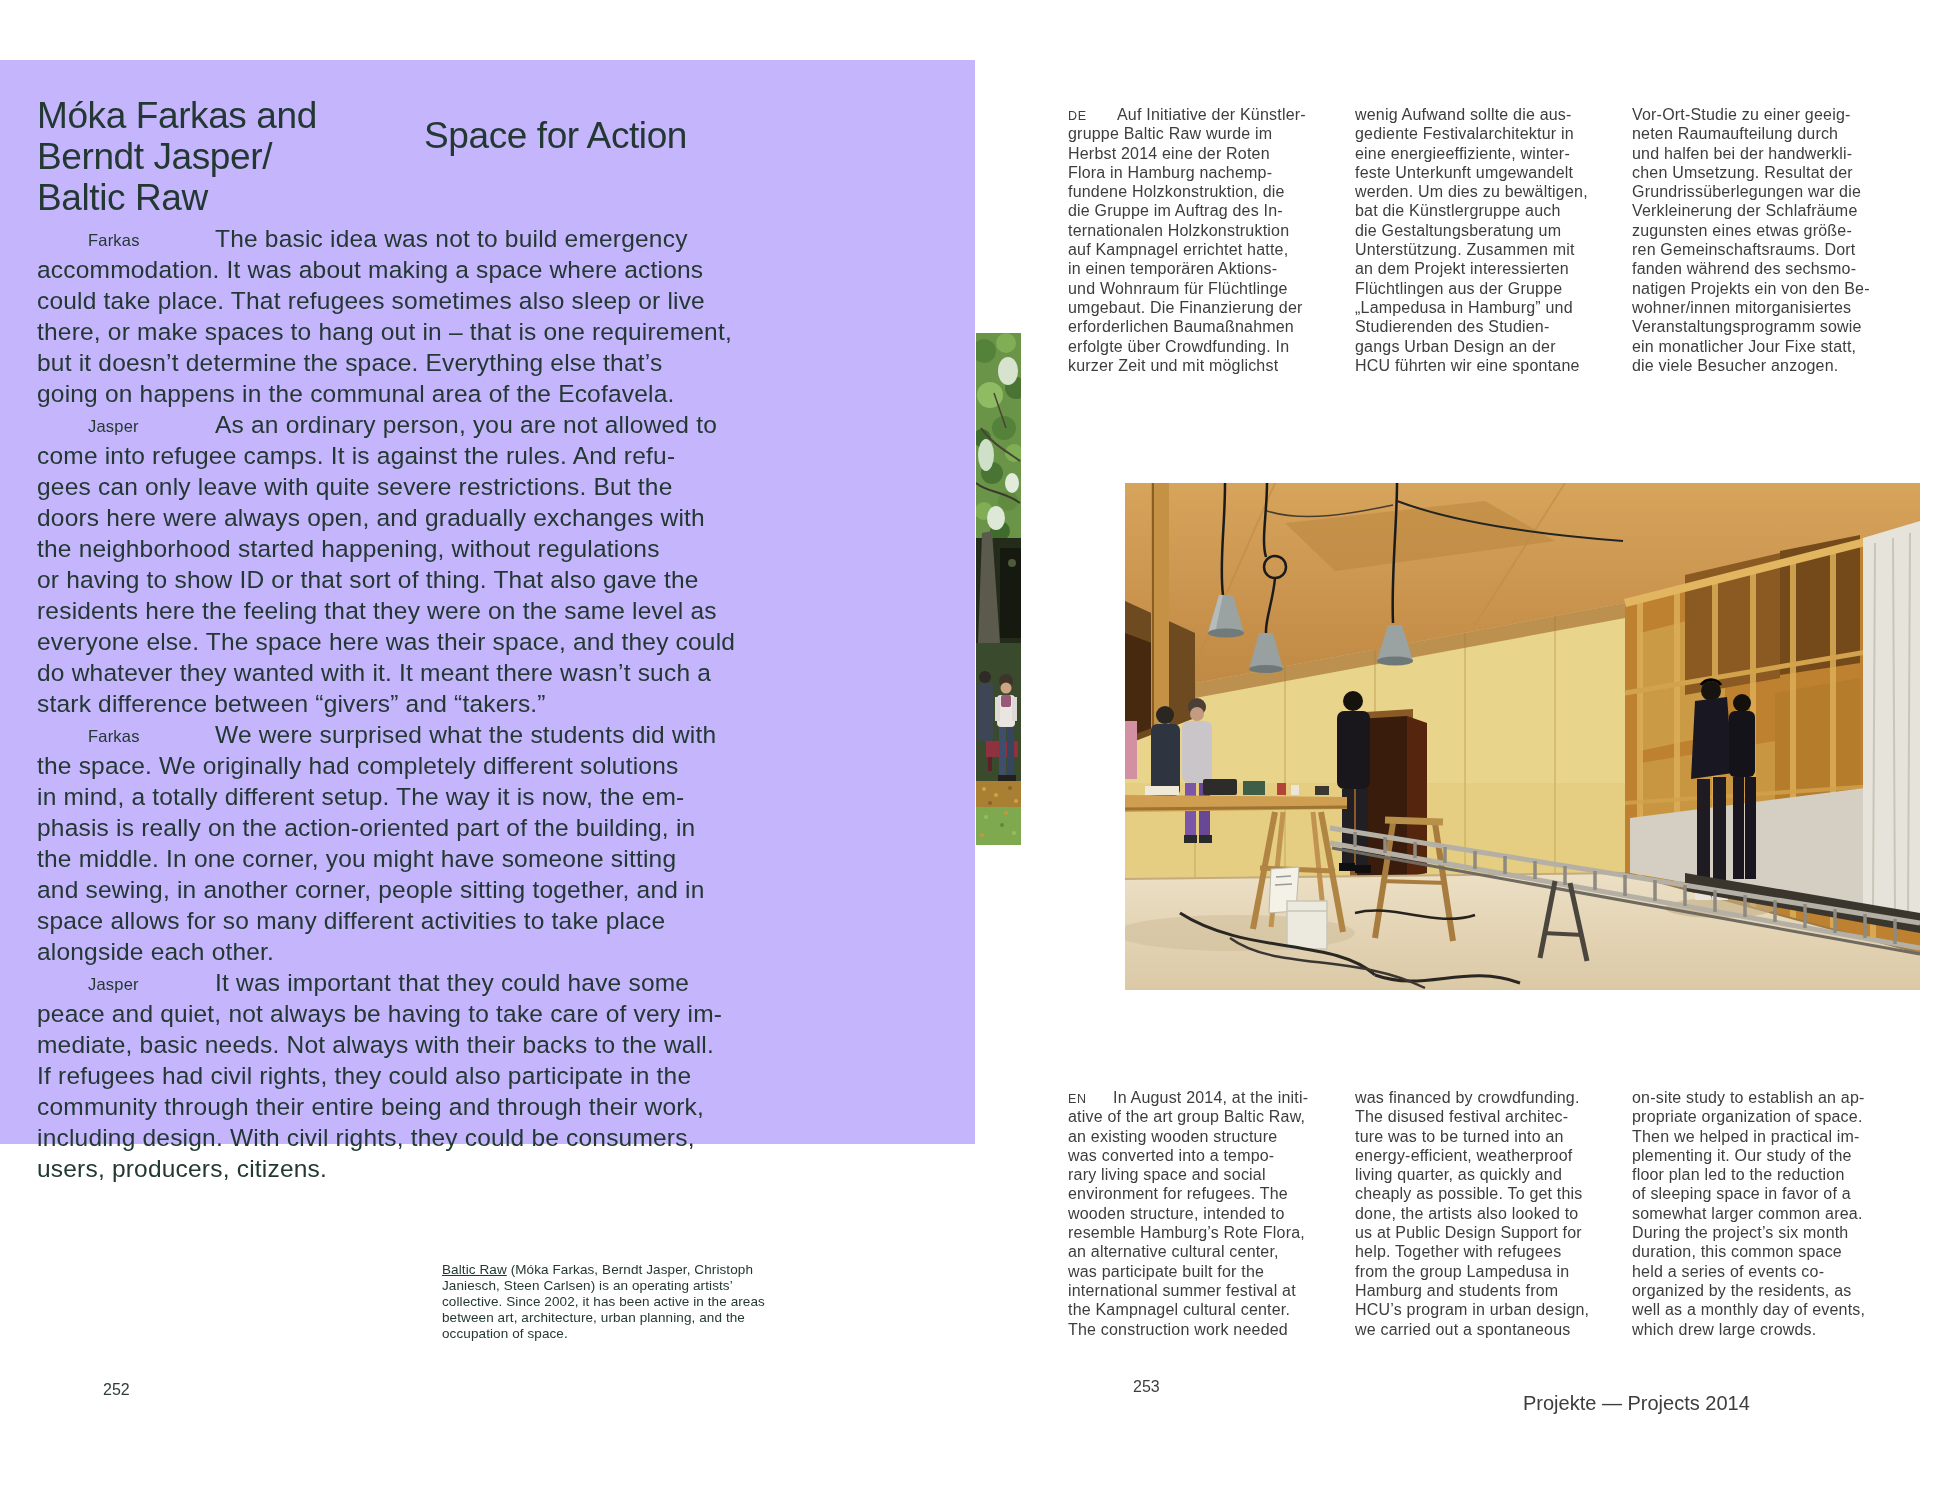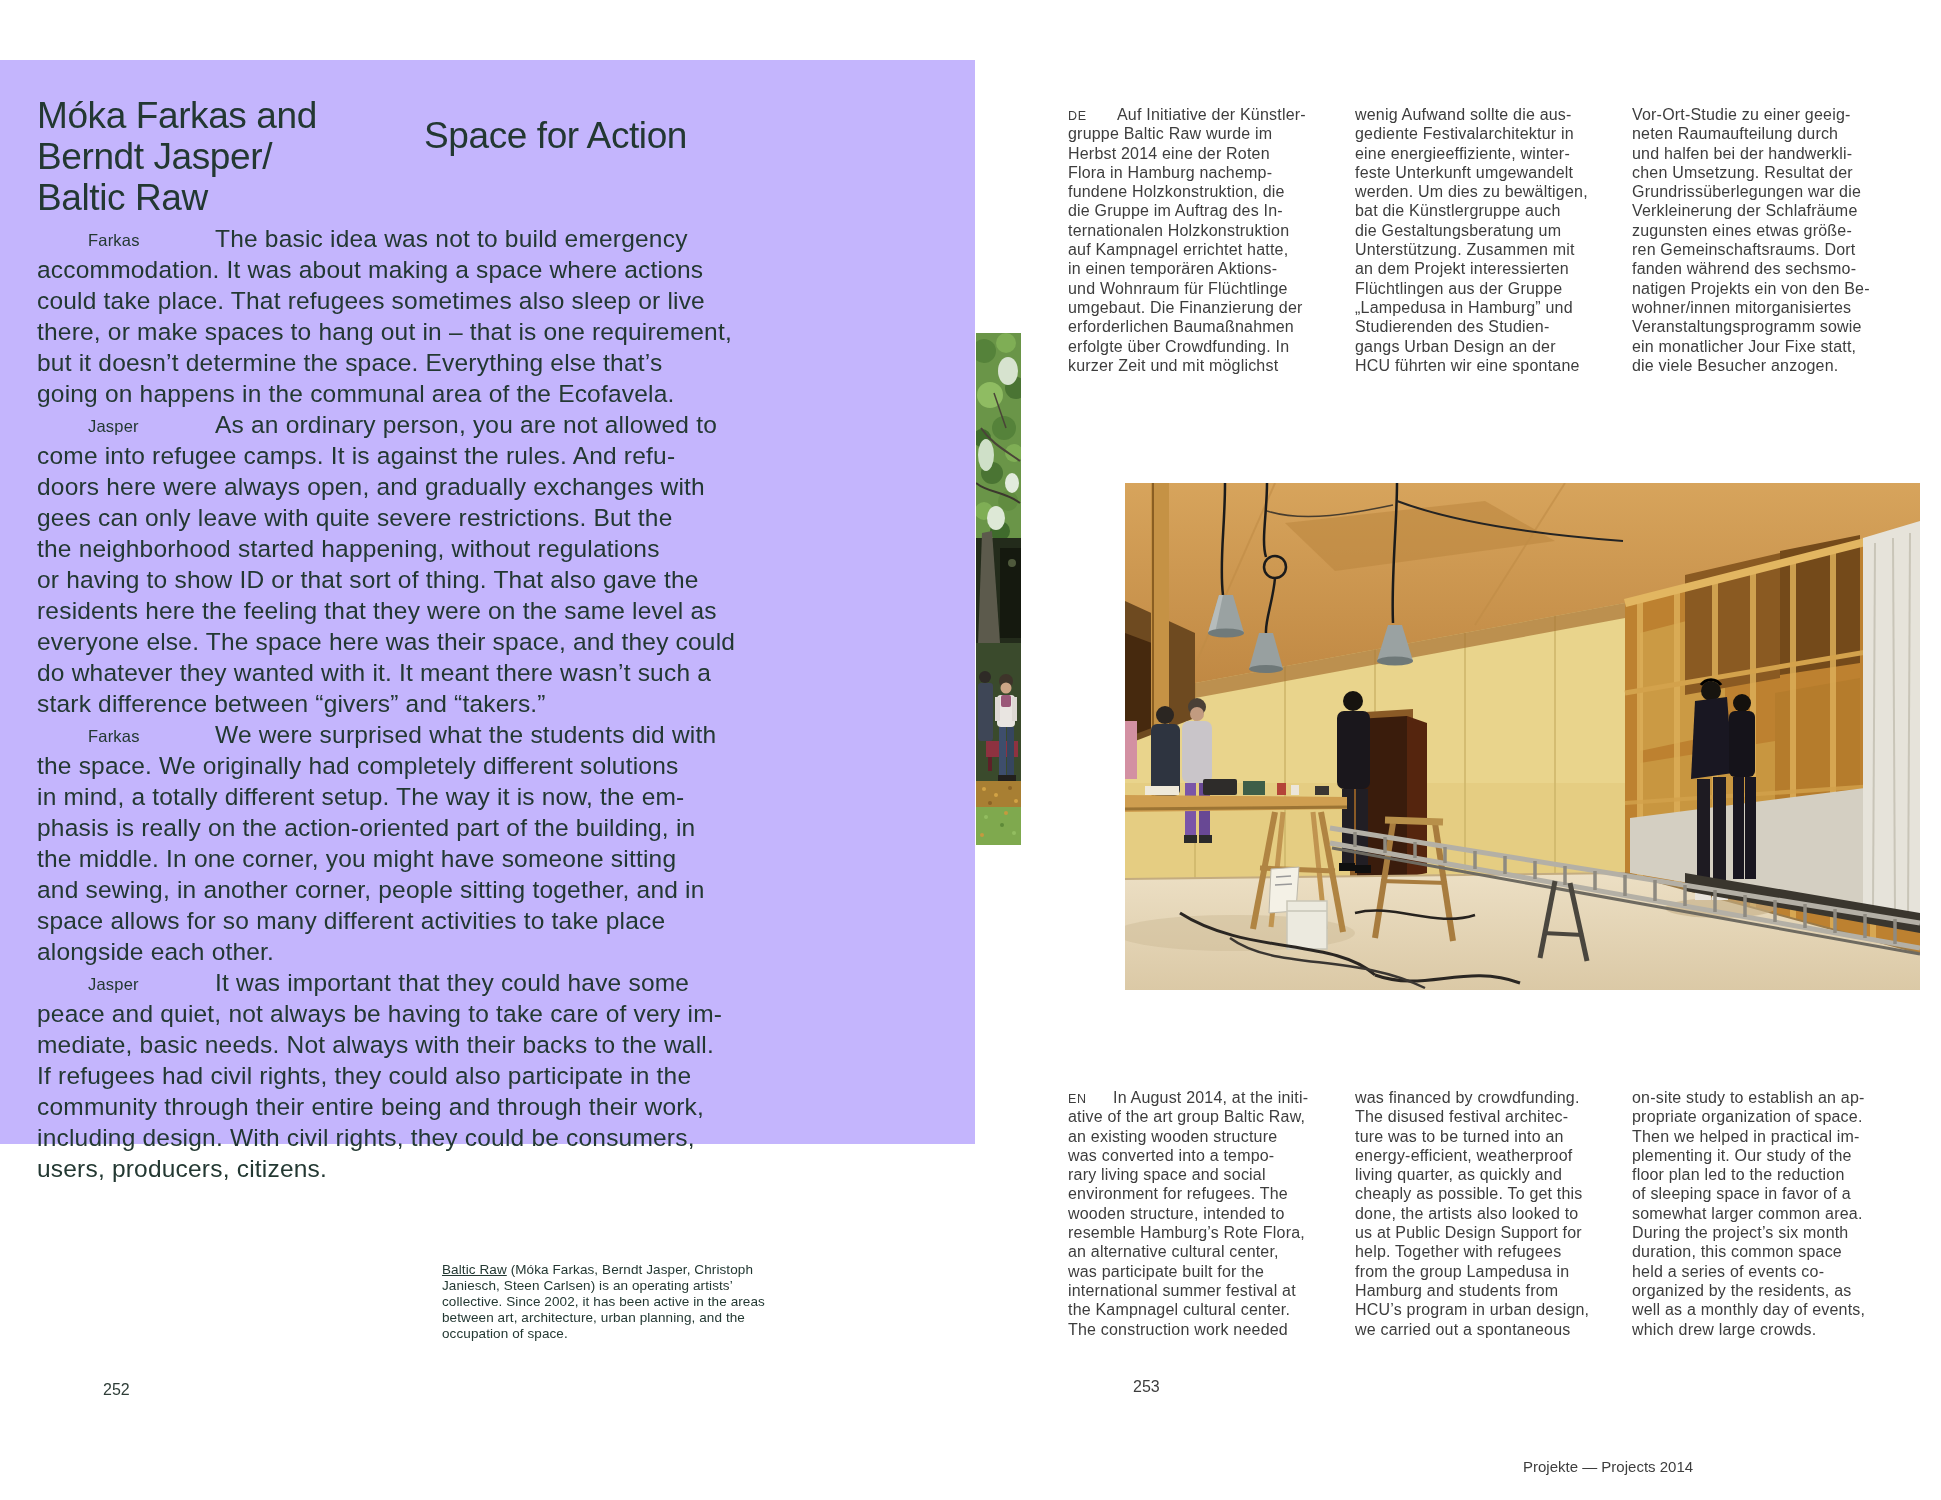--- a/index.html
+++ b/index.html
@@ -32,21 +32,21 @@
   .lab-de{width:49px;}
   .lab-en{width:45px;}
   #de-col1{left:1068px;top:105px;}
   #de-col2{left:1355px;top:105px;}
   #de-col3{left:1632px;top:105px;}
   #en-col1{left:1068px;top:1088px;}
   #en-col2{left:1355px;top:1088px;}
   #en-col3{left:1632px;top:1088px;}
 
   #folio-right{left:1133px;top:1378px;color:#3d3d3d;}
-  #section-footer{left:1523px;top:1458px;font-size:15px;color:#3d3d3d;white-space:nowrap;}
+  #section-footer{left:1523px;top:1392px;font-size:20px;color:#3d3d3d;white-space:nowrap;}
 
   
   #photo-strip{left:976px;top:333px;width:45px;height:512px;}
   #main-photo{left:1125px;top:483px;width:795px;height:507px;}
   svg{display:block;}
 </style>
 </head>
 <body>
 
 <div id="green-page" class="abs">
@@ -75,22 +75,22 @@
         </div>
     </div>
 
     <div class="para">
       <div class="bline first-line">
         <span class="speaker">Jasper</span><span>As an ordinary person, you are not allowed to</span>
       </div>
       <div>
 
       <div class="bline">come into refugee camps. It is against the rules. And refu-</div>
+          <div class="bline">gees can only leave with quite severe restrictions. But the</div>
           <div class="bline">doors here were always open, and gradually exchanges with</div>
-          <div class="bline">gees can only leave with quite severe restrictions. But the</div>
           <div class="bline">the neighborhood started happening, without regulations</div>
           <div class="bline">or having to show ID or that sort of thing. That also gave the</div>
           <div class="bline">residents here the feeling that they were on the same level as</div>
           <div class="bline">everyone else. The space here was their space, and they could</div>
           <div class="bline">do whatever they wanted with it. It meant there wasn’t such a</div>
           <div class="bline">stark difference between “givers” and “takers.”</div>
         </div>
     </div>
 
     <div class="para">

